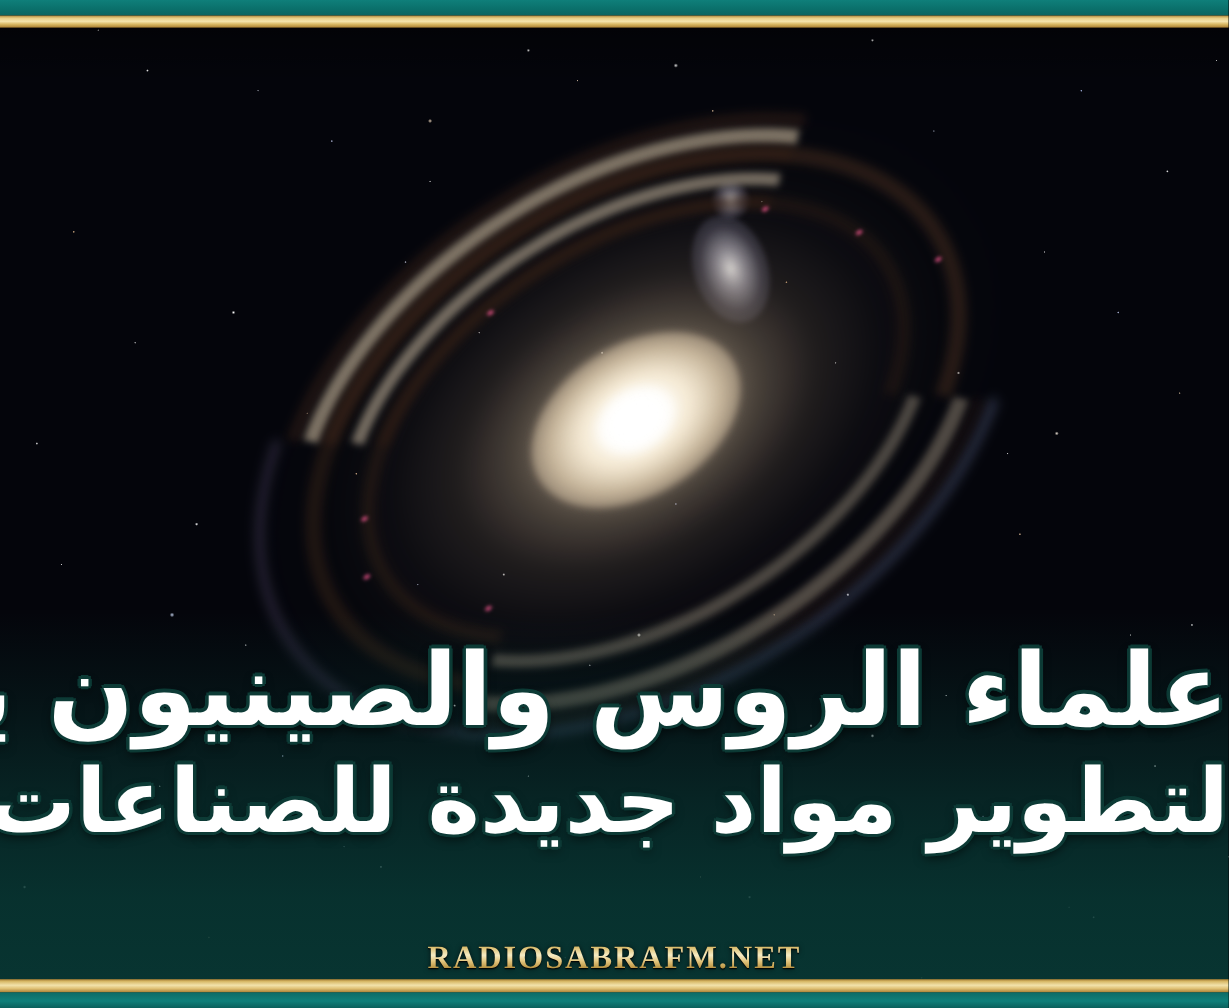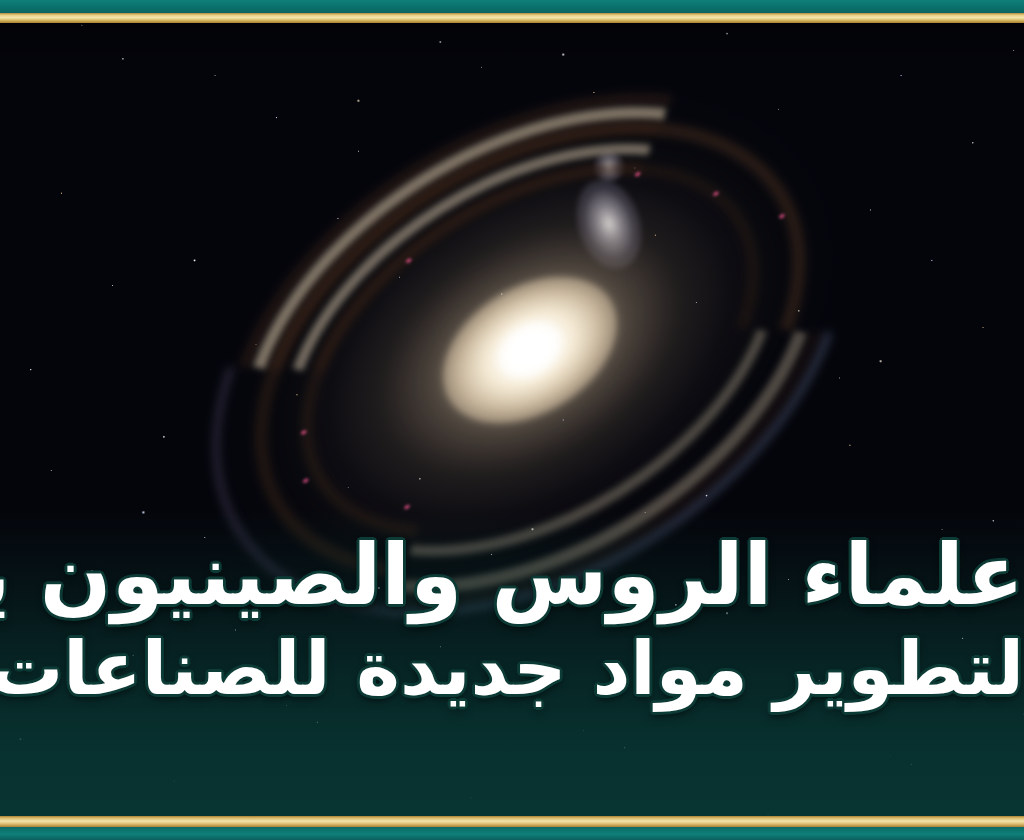--- a/index.html
+++ b/index.html
@@ -317,14 +317,17 @@
   <div class="band band-top-teal"></div>
   <div class="band band-top-gold"></div>
   <div class="band band-bot-gold"></div>
   <div class="band band-bot-teal"></div>
 
   <div class="headline">
     <span class="hl-line hl-1">علماء الروس والصينيون يدرسون</span>
     <span class="hl-line hl-2">لتطوير مواد جديدة للصناعات الفضائية</span>
   </div>
 
+  <div class="site">
+    <span class="site-text">RADIOSABRAFM.NET</span>
+  </div>
 
 </div>
 
 </body></html>

